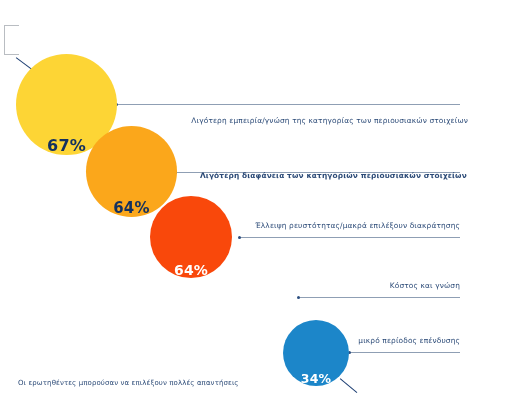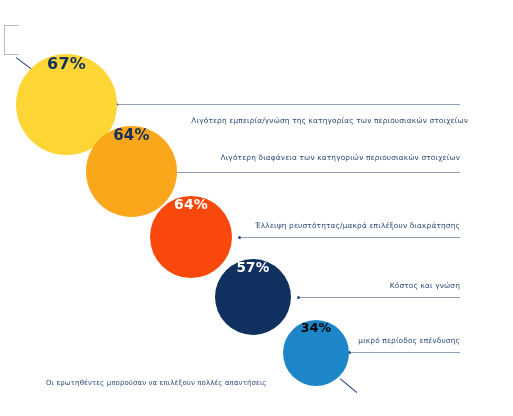--- a/index.html
+++ b/index.html
@@ -76,55 +76,54 @@
     letter-spacing: 0.15px;
     text-align: right;
     white-space: nowrap;
     line-height: 10px;
   }
   
   .bubble {
     position: absolute;
     border-radius: 50%;
     display: flex;
-    align-items: flex-start;
+    align-items: flex-end;
     justify-content: center;
     font-weight: bold;
     letter-spacing: 0.2px;
   }
   .footnote {
     position: absolute;
     left: 18px;
     top: 379px;
     font-size: 7px;
     color: #2b4a77;
     white-space: nowrap;
     letter-spacing: 0.1px;
-    margin-left: 28px;
   }
 </style>
 </head>
 <body>
 
 <div id="stage">
 
   <div class="corner-bracket"></div>
   <div class="tick-line tick-tl"></div>
   <div class="tick-line tick-br"></div>
 
   <div class="row">
     <div class="conn-line" style="left:117px; top:104px; width:343px;"></div>
     <div class="conn-dot" style="left:115px; top:102.5px;"></div>
     <div class="conn-label" style="left:168px; top:88px; width:300px;margin-top:28px;">Λιγότερη εμπειρία/γνώση της κατηγορίας των περιουσιακών στοιχείων</div>
   </div>
 
   <div class="row">
     <div class="conn-line" style="left:176px; top:172px; width:284px;"></div>
     <div class="conn-dot" style="left:174px; top:170.5px;"></div>
-    <div class="conn-label" style="left:200px; top:153px; width:260px;">Λιγότερη διαφάνεια των κατηγοριών περιουσιακών στοιχείων</div>
+    <div class="conn-label" style="left:200px; top:171px; width:260px;font-weight:bold;">Λιγότερη διαφάνεια των κατηγοριών περιουσιακών στοιχείων</div>
   </div>
 
   <div class="row">
     <div class="conn-line" style="left:240px; top:237px; width:220px;"></div>
     <div class="conn-dot" style="left:238px; top:235.5px;"></div>
     <div class="conn-label" style="left:250px; top:221px; width:210px;">Έλλειψη ρευστότητας/μακρά επιλέξουν διακράτησης</div>
   </div>
 
   <div class="row">
     <div class="conn-line" style="left:299px; top:297px; width:161px;"></div>
@@ -143,23 +142,20 @@
   </div>
 
   <div class="bubble" style="left:86px; top:126px; width:91px; height:91px; background:#FBA71B; color:#13305f; font-size:15px;">
     <span>64%</span>
   </div>
 
   <div class="bubble" style="left:150px; top:196px; width:82px; height:82px; background:#F9480B; color:#ffffff; font-size:14px;">
     <span>64%</span>
   </div>
 
-  <div class="bubble" style="left:215px; top:259px; width:76px; height:76px; background:#10305F; color:#ffffff; font-size:13.5px;">
-    <span>57%</span>
-  </div>
 
-  <div class="bubble" style="left:283px; top:320px; width:66px; height:66px; background:#1C86C9; color:#000000; font-size:12.5px;">
+  <div class="bubble" style="left:283px; top:320px; width:66px; height:66px; background:#1C86C9; color:#ffffff; font-size:12.5px;">
     <span>34%</span>
   </div>
 
   <div class="footnote">Οι ερωτηθέντες μπορούσαν να επιλέξουν πολλές απαντήσεις</div>
 
 </div>
 
 </body></html>

